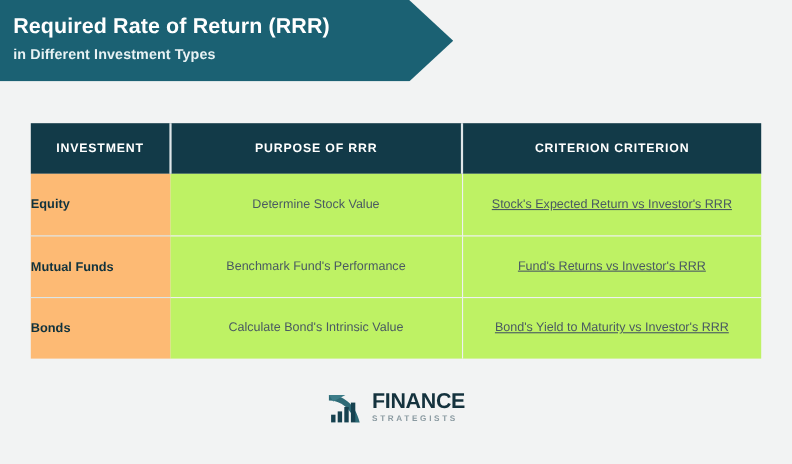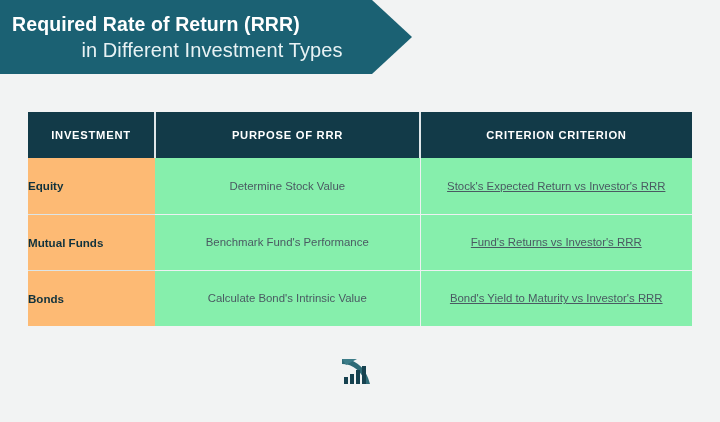--- a/index.html
+++ b/index.html
@@ -33,26 +33,25 @@
     color: #ffffff;
     font-size: 19.5px;
     font-weight: bold;
     letter-spacing: 0.1px;
     line-height: 26px;
     white-space: nowrap;
   }
   #header-title-line2 {
     display: block;
     color: #e8f2f4;
-    font-size: 20px;
-    font-weight: normal;
+    font-size: 13px;
+    font-weight: bold;
     letter-spacing: 0.1px;
     line-height: 26px;
     white-space: nowrap;
-    text-align: center;
   }
 
   
   #comparison-table {
     position: absolute;
     left: 28px;
     top: 112px;
     width: 664px;
     border-collapse: collapse;
     table-layout: fixed;
@@ -77,21 +76,21 @@
     text-align: center;
     vertical-align: middle;
     border-right: 2px solid #dfe6e9;
     box-sizing: border-box;
   }
   thead th:last-child { border-right: none; }
 
   tbody td {
     height: 56px;
     vertical-align: middle;
-    background: #86efac;
+    background: #bef264;
     border-bottom: 1px solid #eef1f2;
     border-right: 1px solid #eef1f2;
     box-sizing: border-box;
   }
   tbody tr:last-child td { border-bottom: none; }
   tbody td:last-child { border-right: none; text-decoration: underline; }
 
   td.cell-investment {
     background: #fdba74;
     color: #10323d;
@@ -190,13 +189,17 @@
 
 <div id="logo">
   <svg id="logo-mark" viewBox="0 0 36 30">
     <path d="M2 9 C13 9, 22 16, 26 29 L30 29 C26 12, 15 4, 2 4 Z" fill="#2e6a76"></path>
     <path d="M2 4 L17 4 L6 10 Z" fill="#3d7c88"></path>
     <rect x="4" y="22" width="4" height="7" fill="#16414f"></rect>
     <rect x="10" y="19" width="4" height="10" fill="#16414f"></rect>
     <rect x="16" y="15" width="4" height="14" fill="#16414f"></rect>
     <rect x="22" y="11" width="4" height="18" fill="#16414f"></rect>
   </svg>
+  <div id="logo-wordmark">
+    <span id="logo-name">FINANCE</span>
+    <span id="logo-tagline">STRATEGISTS</span>
+  </div>
 </div>
 
 </body></html>

